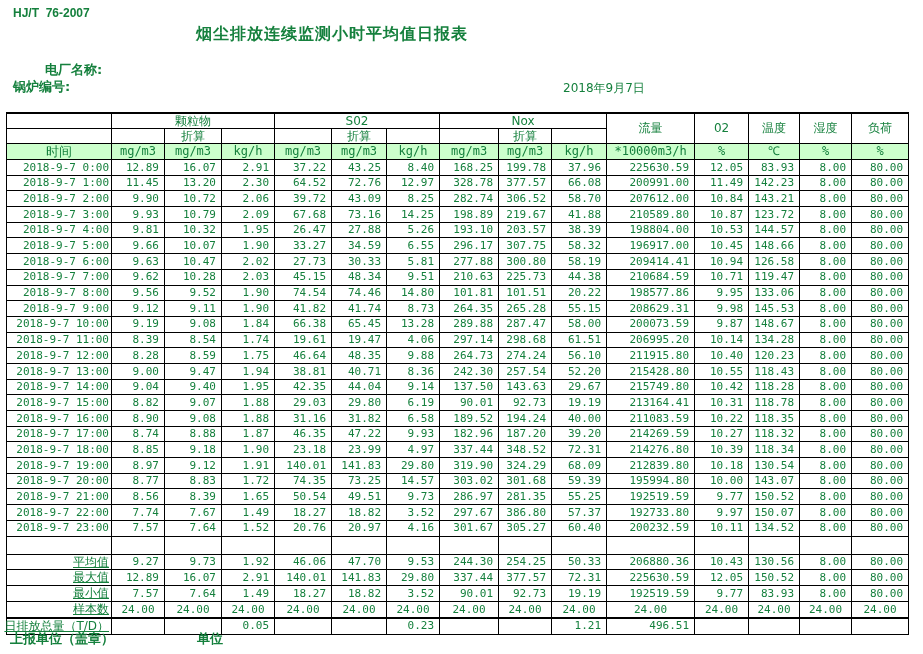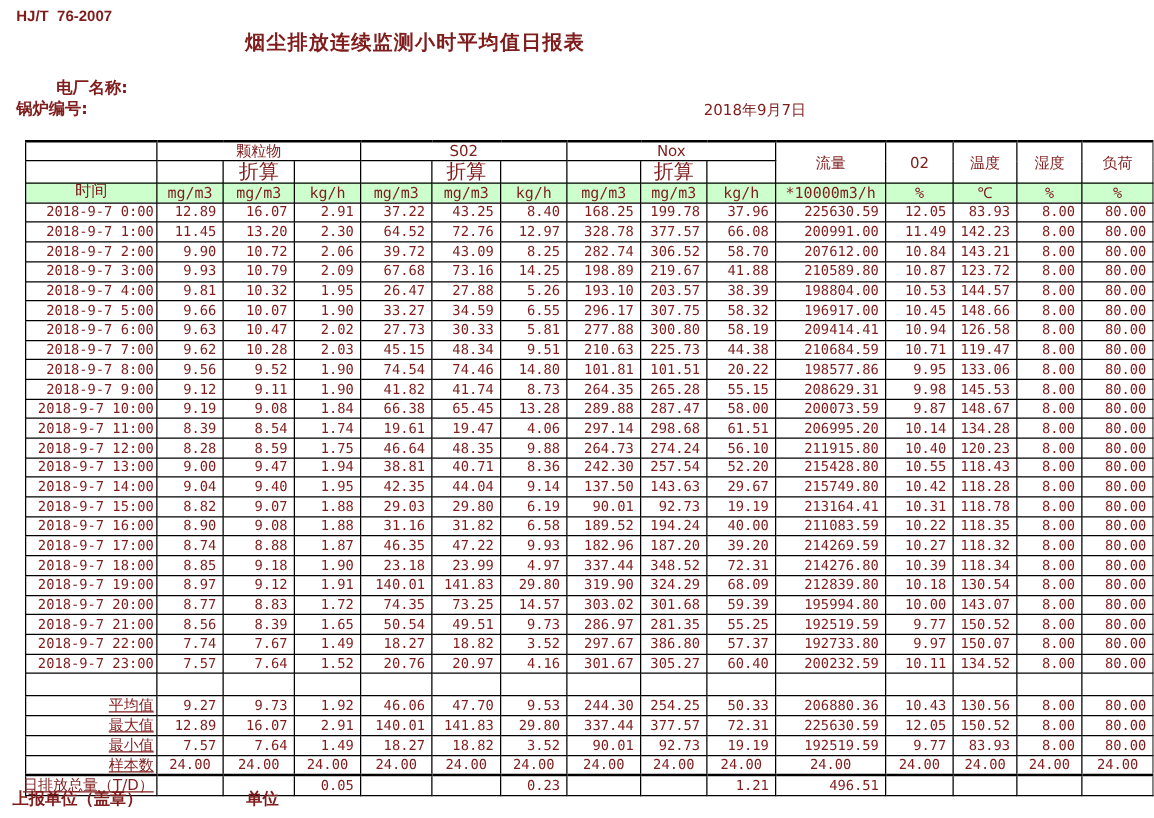--- a/index.html
+++ b/index.html
@@ -1,29 +1,29 @@
 <!DOCTYPE html>
 <html><head>
 <meta charset="utf-8">
 <style>
   html,body{margin:0;padding:0;background:#fff;}
-  #page{position:relative;width:923px;height:654px;background:#ffffff;color:#7f1d1d;
+  #page{position:relative;width:923px;height:654px;background:#ffffff;color:#15803d;
         font-family:"DejaVu Sans",sans-serif;overflow:hidden;}
   .abs{position:absolute;white-space:pre;}
   #std-code{left:13px;top:6px;font-size:12px;font-weight:bold;font-family:"Liberation Sans",sans-serif;}
   #report-title{left:196px;top:24px;font-size:16px;font-weight:bold;letter-spacing:1px;}
   #plant-label{left:13px;top:61px;font-size:13px;font-weight:bold;margin-left:32px;}
   #boiler-label{left:13px;top:78px;font-size:13px;font-weight:bold;}
   #report-date{left:563px;top:80px;font-size:12px;}
-  #tbl-wrap{position:absolute;left:20px;top:112px;}
+  #tbl-wrap{position:absolute;left:6px;top:112px;}
   table{border-collapse:collapse;table-layout:fixed;width:902px;font-size:11px;}
   td{border:1px solid #000;height:14.7px;line-height:1.05;overflow:visible;white-space:nowrap;padding:0;}
   thead td{text-align:center;}
   tr.h1 td{border-top:2px solid #000;height:14px;font-size:12px;}
-  tr.h2 td{height:14px;font-size:16px;margin-left:36px;}
+  tr.h2 td{height:14px;font-size:12px;margin-left:36px;}
   tr.h3 td{height:15px;background:#ccffcc;font-size:12px;}
   tr.h3 td.time-h{font-size:13px;}
   td.num{text-align:right;padding-right:5px;font-family:"DejaVu Sans Mono",monospace;}
   td.time{text-align:right;padding-right:2px;font-family:"DejaVu Sans Mono",monospace;margin-top:48px;}
   td.unit{font-family:"DejaVu Sans Mono",monospace;}
   tr.spacer td{height:17px;}
   tr.summary td{height:14.8px;}
   tr.summary td.label{text-align:right;padding-right:2px;text-decoration:underline;font-size:12px;}
   tr.summary td.cnum{text-align:center;padding:0;font-family:"DejaVu Sans Mono",monospace;}
   tr.samples td{border-bottom:2px solid #000000;}

